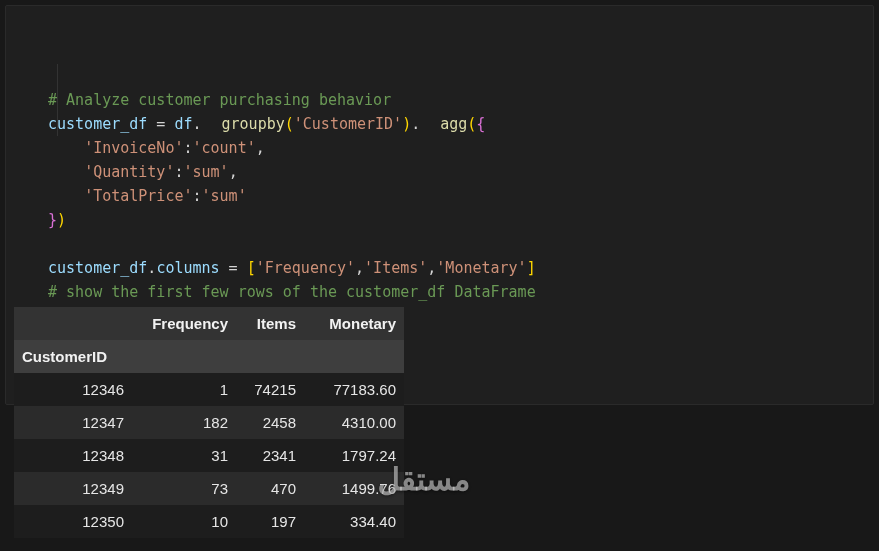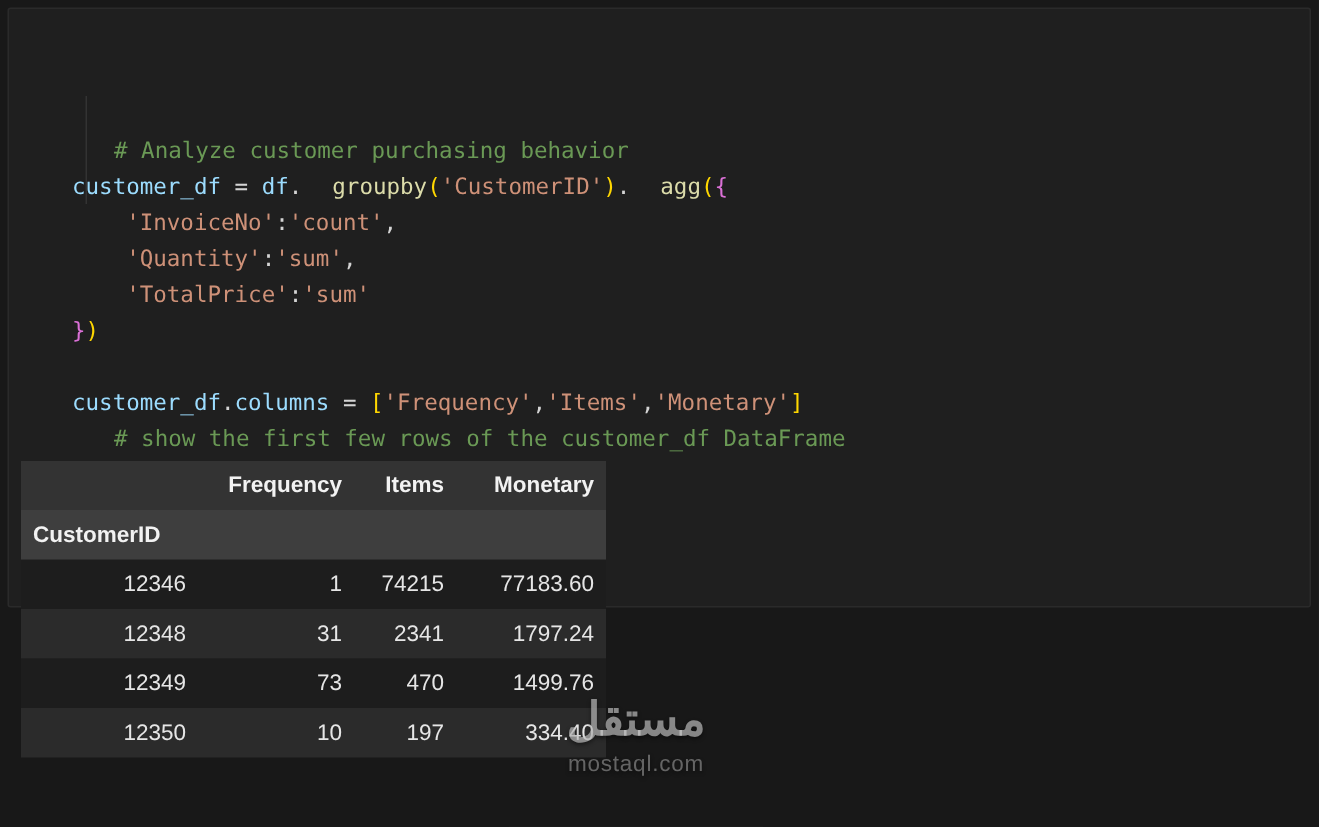--- a/index.html
+++ b/index.html
@@ -21,21 +21,21 @@
   }
   .code-area {
     position:relative;
     padding:10px 8px 2px 42px;
     font-family:"DejaVu Sans Mono","Liberation Mono",monospace;
     font-size:15px;
     line-height:24px;
     white-space:pre;
   }
   .code-line { min-height:24px; }
-  .tok-comment { color:var(--comment,#6A9955);margin-left:28px; }
+  .tok-comment { color:var(--comment,#6A9955); }
   .tok-var     { color:var(--variable,#9CDCFE);margin-top:12px; }
   .tok-func    { color:var(--function,#DCDCAA);margin-left:20px; }
   .tok-str     { color:var(--string,#CE9178); }
   .tok-plain   { color:var(--punct,#D4D4D4); }
   .tok-b1      { color:var(--bracket-gold,#FFD700); }
   .tok-b2      { color:var(--bracket-purple,#DA70D6); }
   .indent-guide {
     position:absolute;
     left:51px; top:58px;
     width:1px; height:72px;
@@ -142,20 +142,26 @@
         </tr>
       </thead>
       <tbody>
         <tr>
           <th>12346</th>
           <td>1</td>
           <td>74215</td>
           <td>77183.60</td>
         </tr>
         <tr>
+          <th>12347</th>
+          <td>182</td>
+          <td>2458</td>
+          <td>4310.00</td>
+        </tr>
+        <tr>
           <th>12348</th>
           <td>31</td>
           <td>2341</td>
           <td>1797.24</td>
         </tr>
         <tr>
           <th>12349</th>
           <td>73</td>
           <td>470</td>
           <td>1499.76</td>
@@ -165,14 +171,13 @@
           <td>10</td>
           <td>197</td>
           <td>334.40</td>
         </tr>
       </tbody>
     </table>
 </div>
 
 <div class="watermark">
   <div class="ar">مستقل</div>
-  <div class="domain">mostaql.com</div>
 </div>
 
 </body></html>

